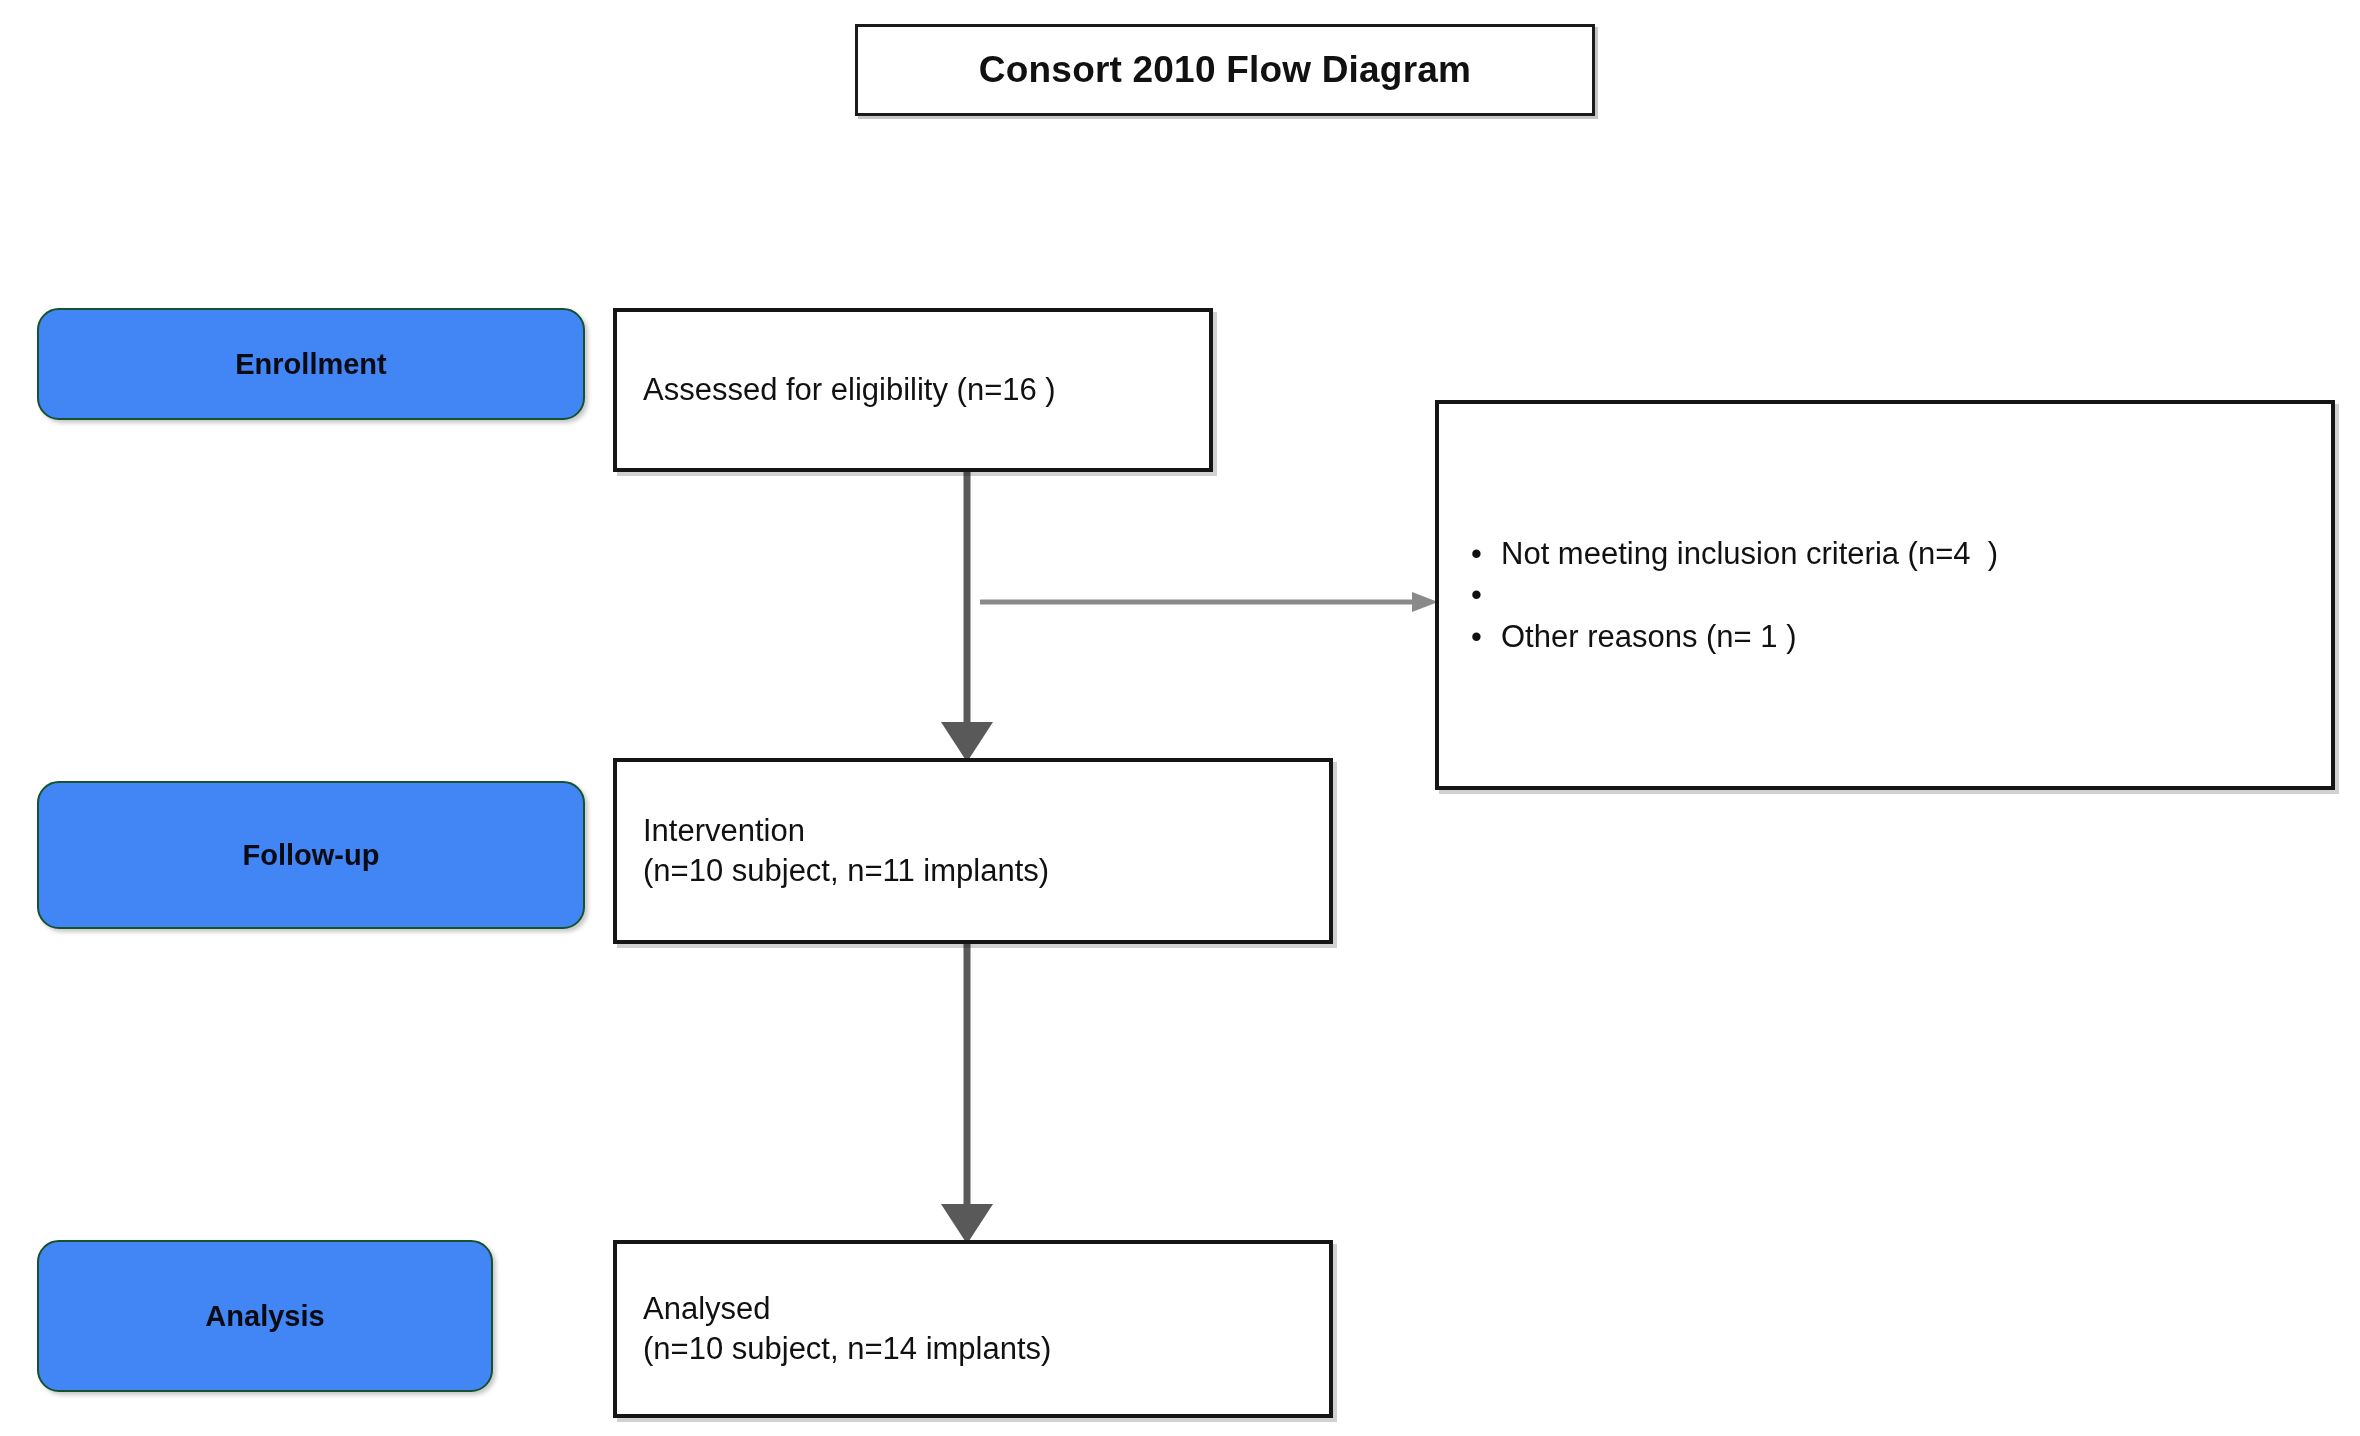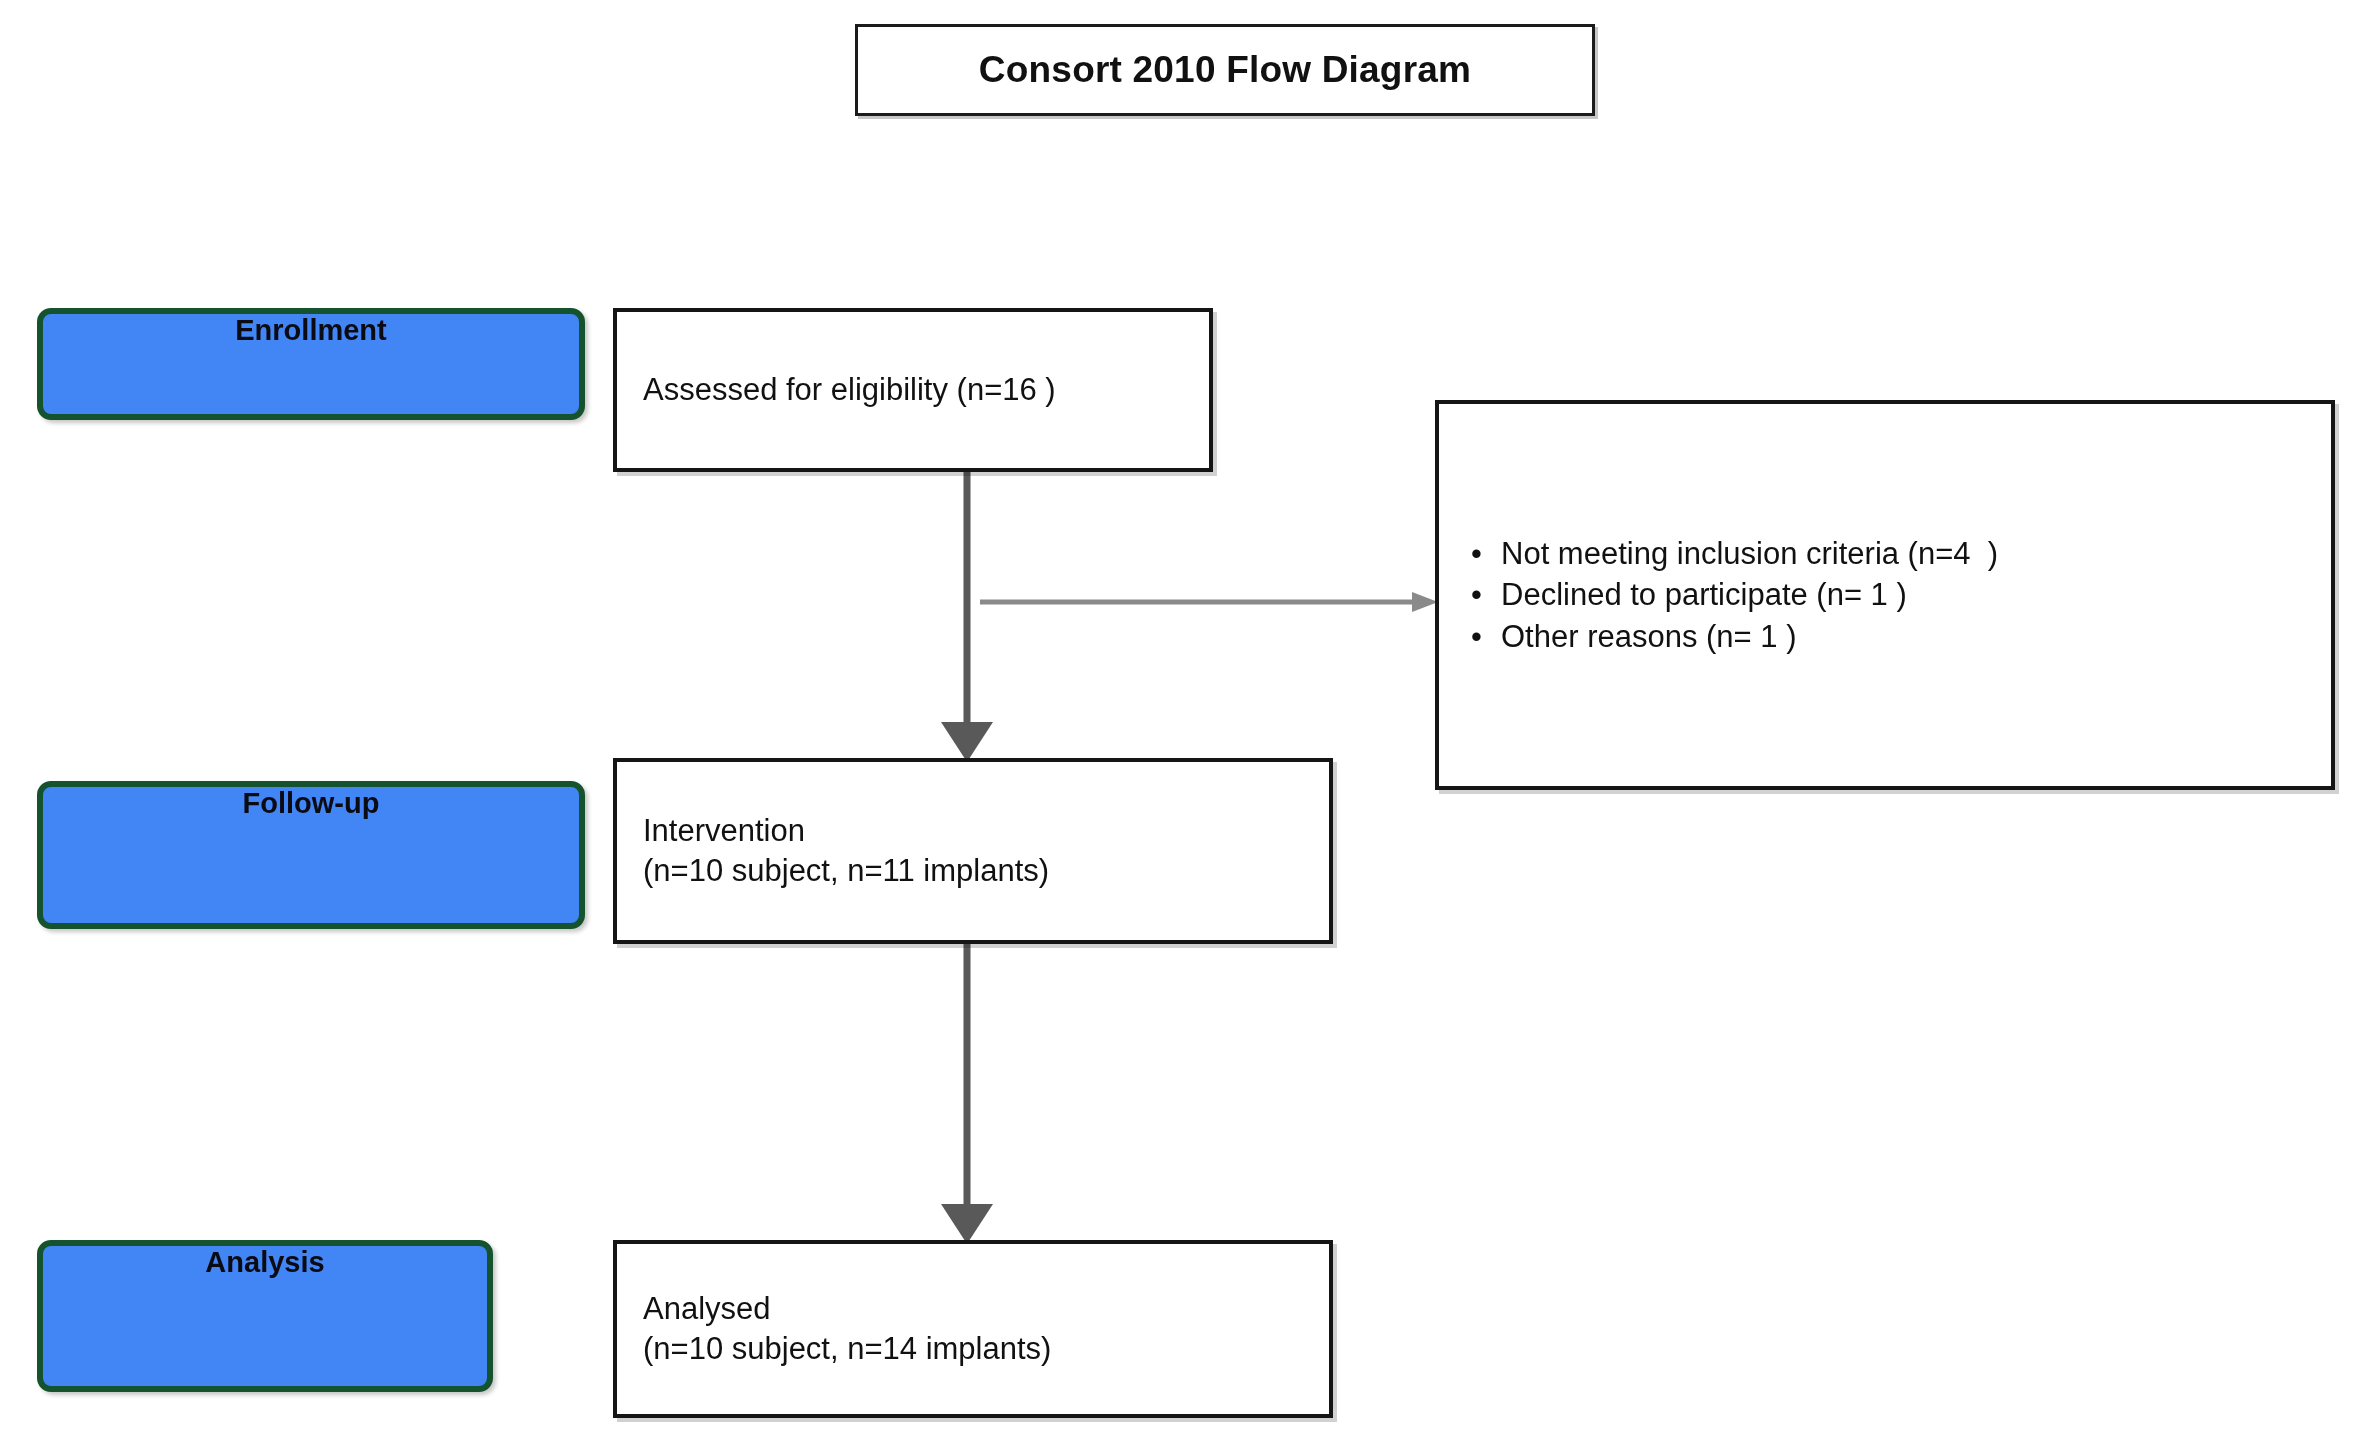--- a/index.html
+++ b/index.html
@@ -43,23 +43,24 @@
     font-size: 37px;
     font-weight: bold;
     color: #111111;
     letter-spacing: 0.2px;
     white-space: nowrap;
   }
 
   
   .stage-pill {
     background: #4285f4;
-    border: 6px solid #14532d;
-    border-radius: 14px;
-    display: flex;
+    border: 2px solid #14532d;
+    border-radius: 22px;
+    display: flex;
+    align-items: center;
     justify-content: center;
     box-shadow: 3px 3px 4px rgba(0,0,0,0.22);
   }
   .stage-label {
     font-size: 29px;
     font-weight: bold;
     color: #0b0b14;
     white-space: nowrap;
   }
 
@@ -165,21 +166,20 @@
   </div>
 
   <div class="abs excluded-box" style="left:1435px; top:400px; width:900px; height:390px;">
     <ul class="excluded-list">
       <li class="excluded-item">
         <span class="bullet-mark">•</span>
         <span>Not meeting inclusion criteria (n=4  )</span>
       </li>
       <li class="excluded-item">
         <span class="bullet-mark">•</span>
-        <span>Declined to participate (n= 1 )</span>
       </li>
       <li class="excluded-item">
         <span class="bullet-mark">•</span>
         <span>Other reasons (n= 1 )</span>
       </li>
     </ul>
   </div>
 
   <div class="abs stage-pill" style="left:37px; top:760px; width:548px; height:148px;margin-top:21px;">
     <span class="stage-label">Follow-up</span>

